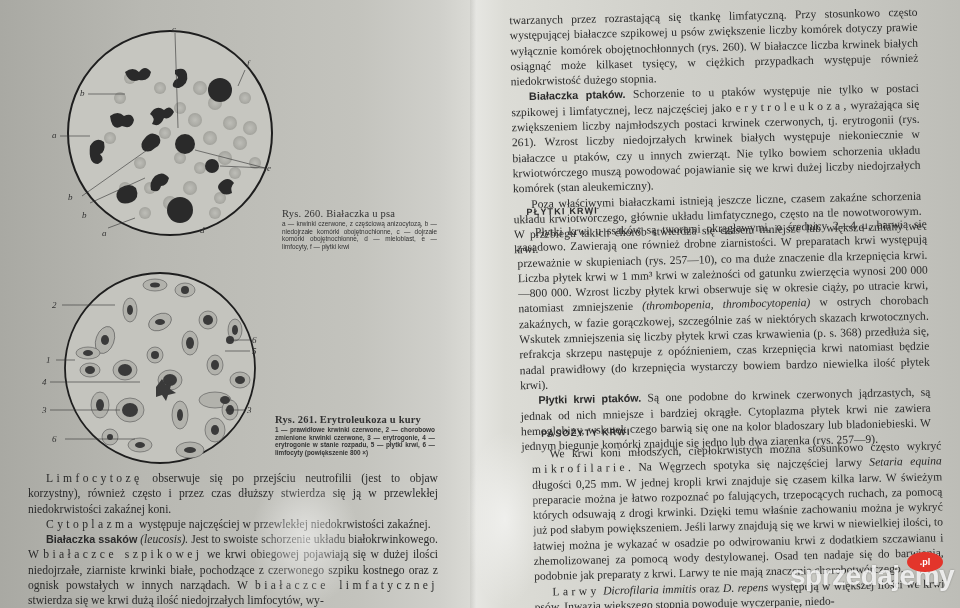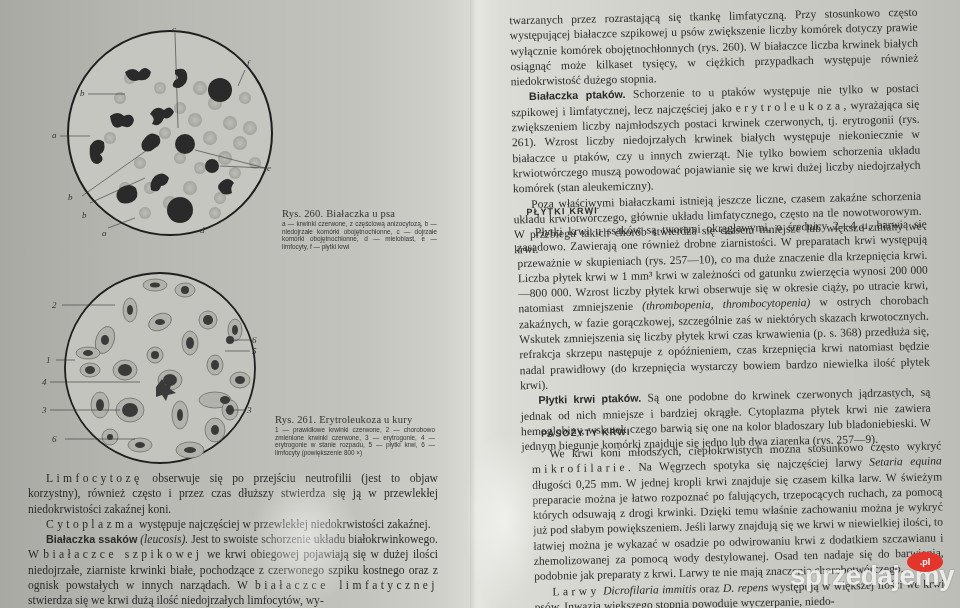--- a/index.html
+++ b/index.html
@@ -194,21 +194,21 @@
           <text x="12" y="120">4</text>
           <text x="12" y="148">3</text>
           <text x="22" y="177">6</text>
           <text x="222" y="78">6</text>
           <text x="222" y="89">5</text>
           <text x="217" y="148">3</text>
         </g>
       </svg>
     </div>
 
-    <div class="caption" style="left:275px;top:406px;width:160px;">
+    <div class="caption" style="left:275px;top:406px;width:160px;font-weight:bold;">
       <div class="cap-title">Rys. 261. Erytroleukoza u kury</div>
       <div class="cap-body">1 — prawidłowe krwinki czerwone, 2 — chorobowo zmienione krwinki czerwone, 3 — erytrogonie, 4 — erytrogonie w stanie rozpadu, 5 — płytki krwi, 6 — limfocyty (powiększenie 800 ×)</div>
     </div>
 
     <div class="text-block" style="left:28px;top:471px;width:410px;">
       <p><span class="sp">Limfocytozę</span><span> obserwuje się po przejściu neutrofilii (jest to objaw korzystny), również często i przez czas dłuższy stwierdza się ją w przewlekłej niedokrwistości zakaźnej koni.</span></p>
       <p><span class="sp">Cytoplazma</span><span> występuje najczęściej w przewlekłej niedokrwistości zakaźnej.</span></p>
       <p><span class="b">Białaczka ssaków</span><span class="i"> (leucosis).</span><span> Jest to swoiste schorzenie układu białokrwinkowego. W </span><span class="sp">białaczce szpikowej</span><span> we krwi obiegowej pojawiają się w dużej ilości niedojrzałe, ziarniste krwinki białe, pochodzące z czerwonego szpiku kostnego oraz z ognisk powstałych w innych narządach. W </span><span class="sp">białaczce limfatycznej</span><span> stwierdza się we krwi dużą ilość niedojrzałych limfocytów, wy-</span></p>
     </div>
     <div class="glare"></div>

